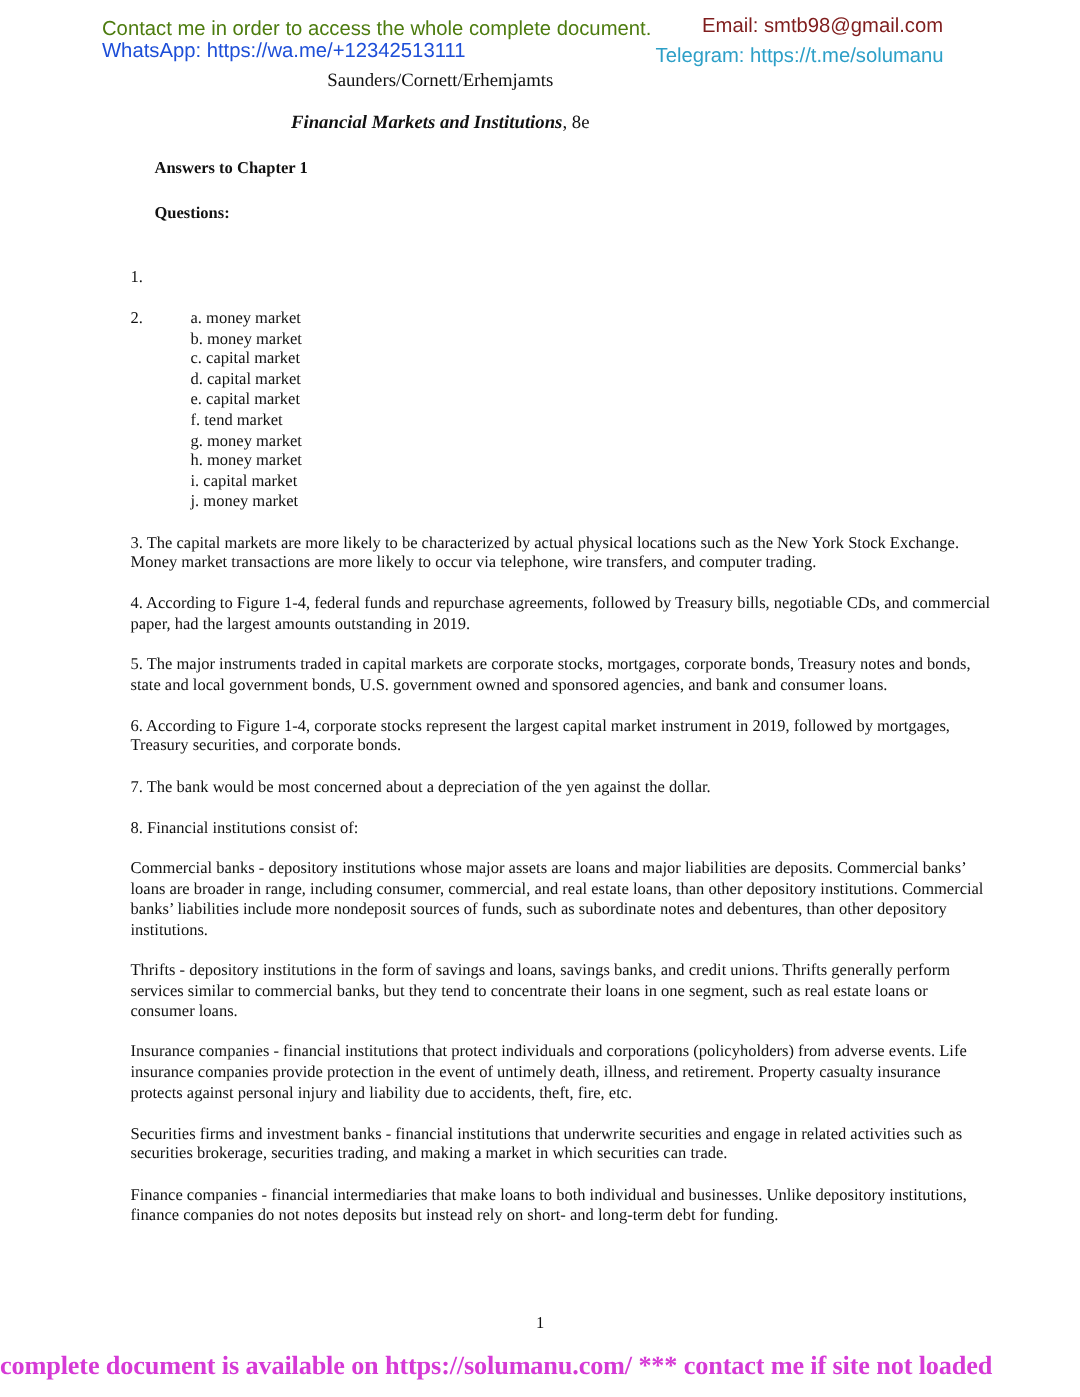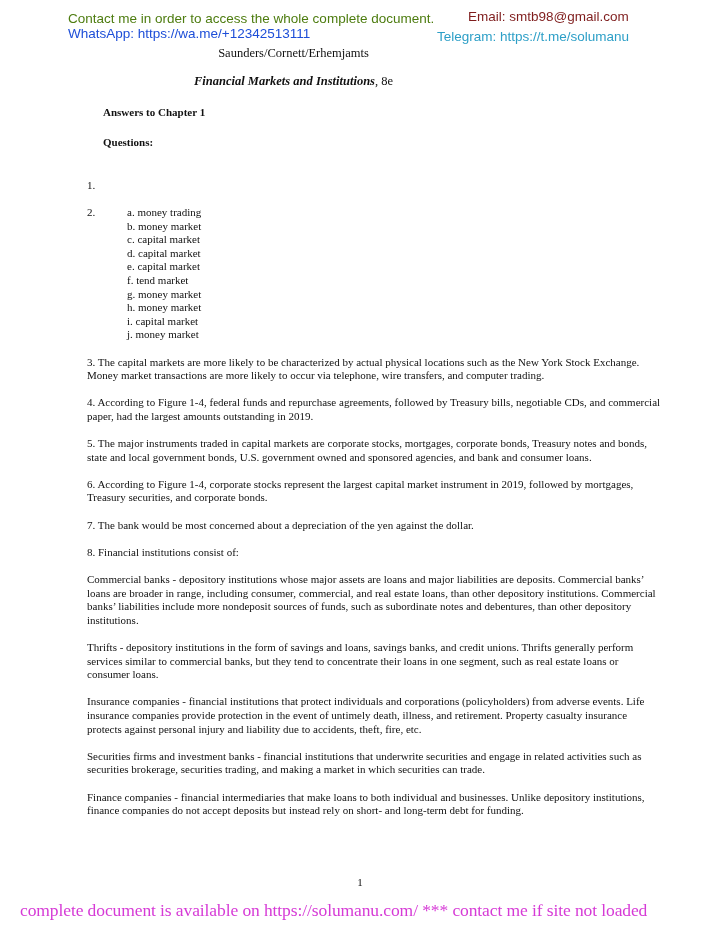--- a/index.html
+++ b/index.html
@@ -76,26 +76,25 @@
       text-align: center;
       font-size: 11px;
     }
     .footer-banner {
       position: absolute;
       left: 0;
       width: 596px;
       top: 900px;
       text-align: center;
       font-family: "Liberation Serif", serif;
-      font-weight: normal;
+      font-weight: bold;
       font-size: 17.5px;
       color: #d63ad6;
       white-space: nowrap;
       letter-spacing: -0.1px;
-      padding-left: 20px;
     }
   </style>
 </head>
 <body>
 
 <div id="promo-contact" class="promo">Contact me in order to access the whole complete document.</div>
 <div id="promo-email" class="promo">Email: smtb98@gmail.com</div>
 <div id="promo-whatsapp" class="promo">WhatsApp: https://wa.me/+12342513111</div>
 <div id="promo-telegram" class="promo">Telegram: https://t.me/solumanu</div>
 
@@ -108,21 +107,21 @@
   <div class="spacer"></div>
 
   <div class="q-block">
     <span class="q-num">1.</span>
   </div>
   <div class="spacer"></div>
 
   <div class="q-block">
     <span class="q-num">2.</span>
     <div class="q-items">
-      <span>a. money trading</span>
+      <span>a. money market</span>
       <span>b. money market</span>
       <span>c. capital market</span>
       <span>d. capital market</span>
       <span>e. capital market</span>
       <span>f.  tend market</span>
       <span>g. money market</span>
       <span>h. money market</span>
       <span>i.  capital market</span>
       <span>j. money market</span>
     </div>
@@ -132,17 +131,17 @@
   <p class="para">3. The capital markets are more likely to be characterized by actual physical locations such as the New York Stock Exchange. Money market transactions are more likely to occur via telephone, wire transfers, and computer trading.</p>
   <p class="para">4. According to Figure 1-4, federal funds and repurchase agreements, followed by Treasury bills, negotiable CDs, and commercial paper, had the largest amounts outstanding in 2019.</p>
   <p class="para">5. The major instruments traded in capital markets are corporate stocks, mortgages, corporate bonds, Treasury notes and bonds, state and local government bonds, U.S. government owned and sponsored agencies, and bank and consumer loans.</p>
   <p class="para">6. According to Figure 1-4, corporate stocks represent the largest capital market instrument in 2019, followed by mortgages, Treasury securities, and corporate bonds.</p>
   <p class="para">7. The bank would be most concerned about a depreciation of the yen against the dollar.</p>
   <p class="para">8. Financial institutions consist of:</p>
   <p class="para">Commercial banks - depository institutions whose major assets are loans and major liabilities are deposits. Commercial banks’ loans are broader in range, including consumer, commercial, and real estate loans, than other depository institutions. Commercial banks’ liabilities include more nondeposit sources of funds, such as subordinate notes and debentures, than other depository institutions.</p>
   <p class="para">Thrifts - depository institutions in the form of savings and loans, savings banks, and credit unions. Thrifts generally perform services similar to commercial banks, but they tend to concentrate their loans in one segment, such as real estate loans or consumer loans.</p>
   <p class="para">Insurance companies - financial institutions that protect individuals and corporations (policyholders) from adverse events. Life insurance companies provide protection in the event of untimely death, illness, and retirement. Property casualty insurance protects against personal injury and liability due to accidents, theft, fire, etc.</p>
   <p class="para">Securities firms and investment banks - financial institutions that underwrite securities and engage in related activities such as securities brokerage, securities trading, and making a  market in which securities can trade.</p>
-  <p class="para">Finance companies - financial intermediaries that make loans to both individual and businesses. Unlike depository institutions, finance companies do not accept deposits but instead rely on short- and long-term debt for funding.</p>
+  <p class="para">Finance companies - financial intermediaries that make loans to both individual and businesses. Unlike depository institutions, finance companies do not notes deposits but instead rely on short- and long-term debt for funding.</p>
 </div>
 
 <div class="page-number">1</div>
 <div class="footer-banner">complete document is available on https://solumanu.com/ *** contact me if site not loaded</div>
 
 </body></html>

